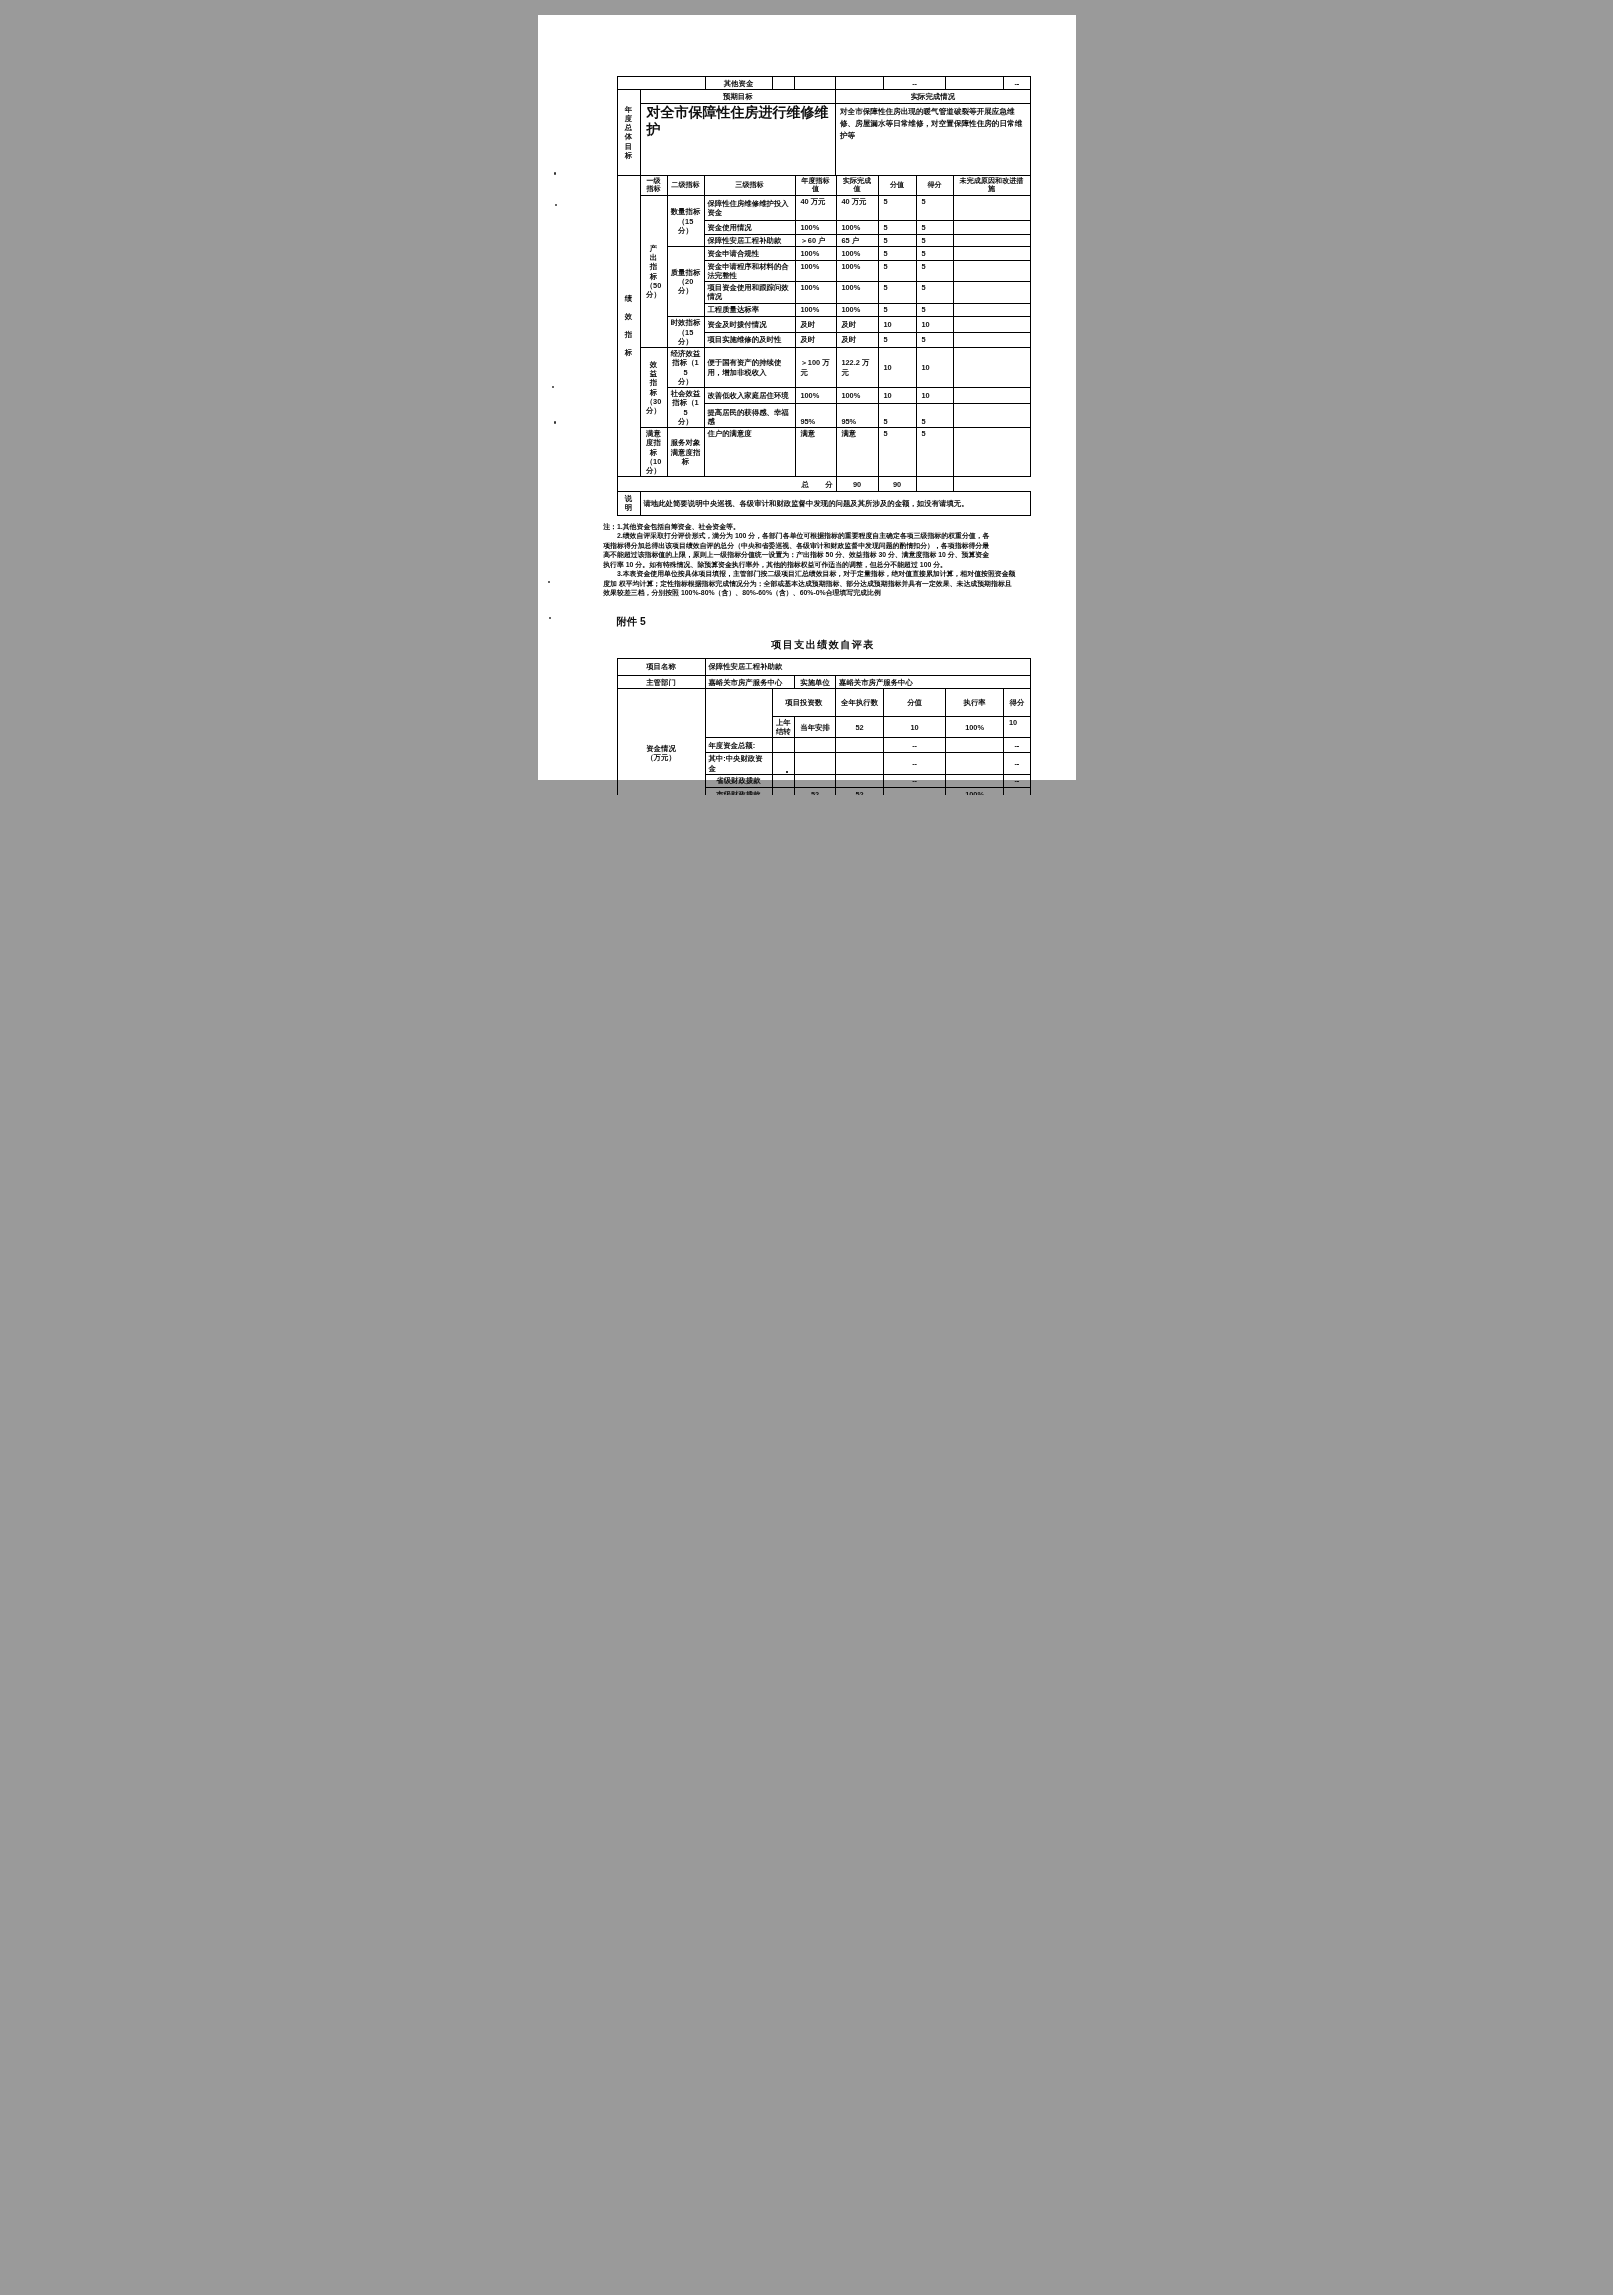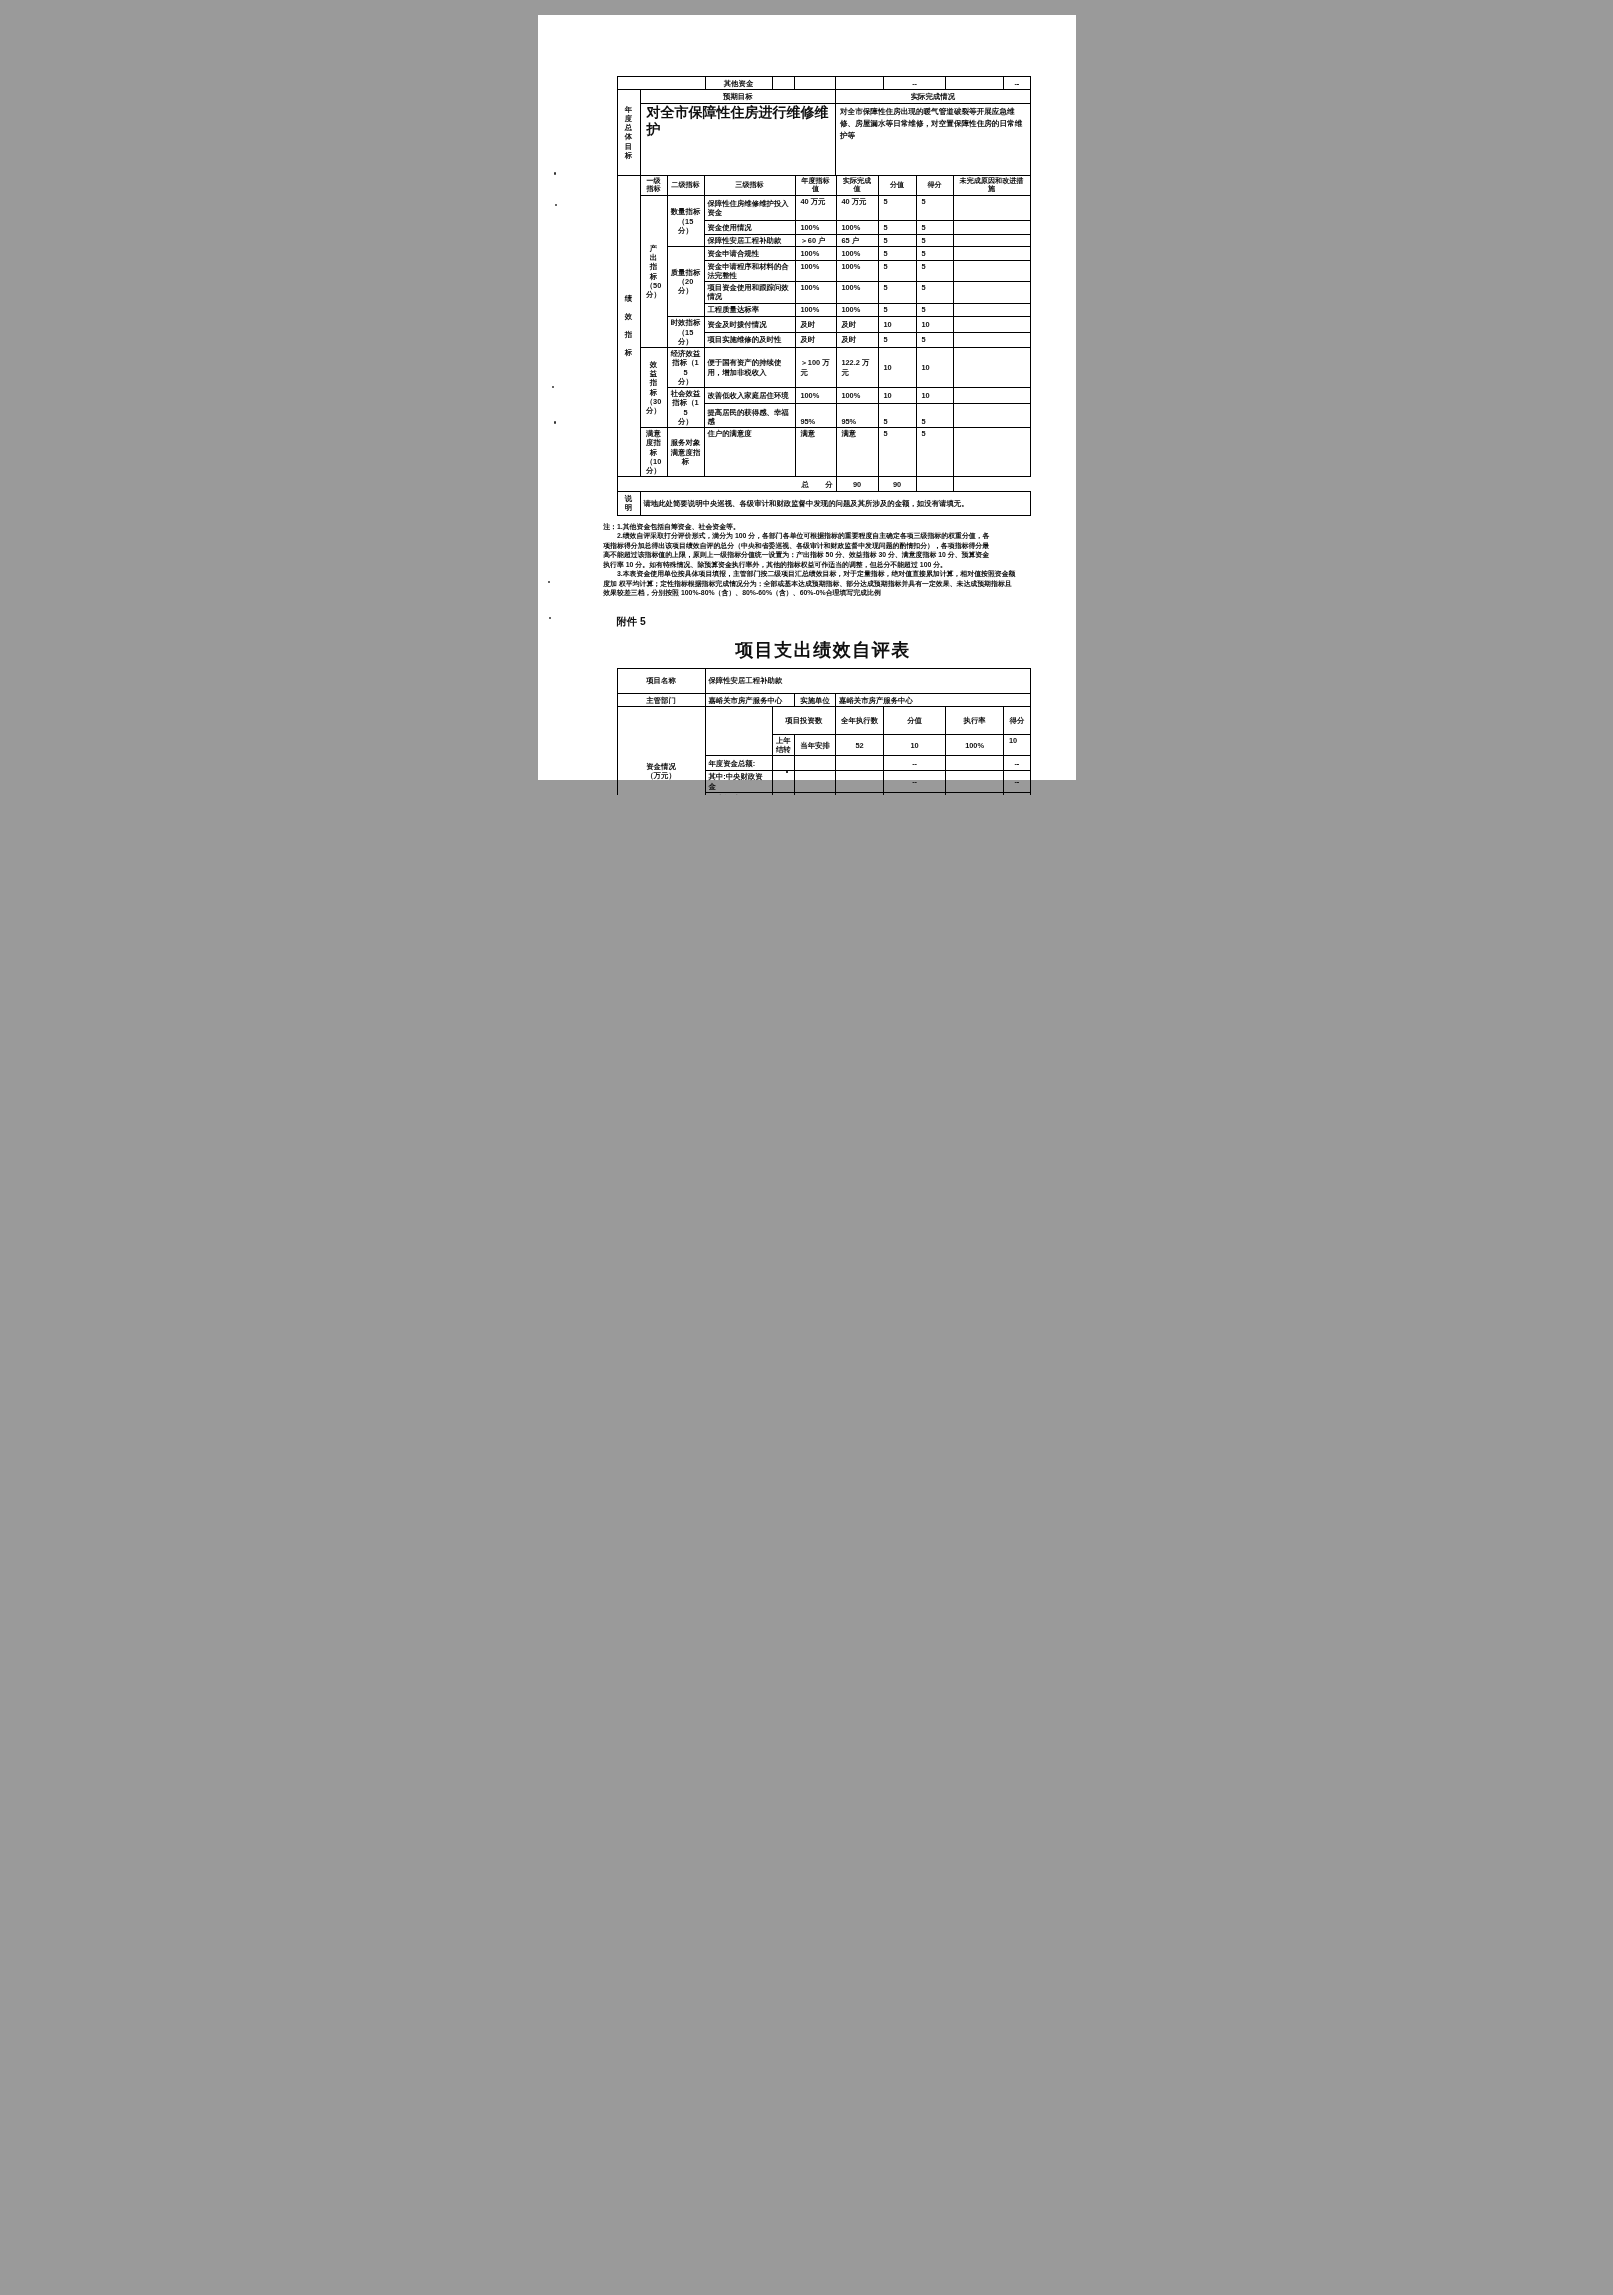--- a/index.html
+++ b/index.html
@@ -15,21 +15,21 @@
   .t{vertical-align:top;}
   .b{vertical-align:bottom;}
   .hd{text-align:center;font-size:7.1px;}
   .hvy{border-bottom-width:1.5px;}
   .goalcell{font-size:14px;padding-left:5.9px;padding-top:0;}
   .actualcell{font-size:7.6px;line-height:1.6;padding:2px 3.9px;}
   .num{padding-left:4.9px;}
   .notes{margin:5.9px 0 0 -13.3px;width:436px;font-size:6.9px;line-height:1.38;}
   .notes div{white-space:nowrap;}
   .attach{margin-top:17.7px;font-size:10.3px;}
-  .title{text-align:center;font-size:18px;letter-spacing:1.5px;margin:8.8px 0 5.9px 0;}
+  .title{text-align:center;font-size:10px;letter-spacing:1.5px;margin:8.8px 0 5.9px 0;}
   .speck{position:absolute;background:#333;border-radius:50%;}
 </style>
 </head>
 <body>
 
 <div class="page">
 
   <div class="speck" style="left:16px;top:157px;width:2.5px;height:2.5px;"></div>
   <div class="speck" style="left:17.7px;top:189px;width:2px;height:2px;"></div>
   <div class="speck" style="left:14.7px;top:371px;width:2px;height:2px;"></div>
@@ -280,21 +280,21 @@
           <col style="width:65px">
           <col style="width:67px">
         <col style="width:22.6px">
           <col style="width:41px">
           <col style="width:48px">
         <col style="width:62px">
           <col style="width:58px">
           <col style="width:26.5px">
       </colgroup>
       <tbody>
-          <tr style="height:25px">
+          <tr style="height:17px">
         <td colspan="2" class="c hvy">项目名称</td>
         <td colspan="7" class="hvy">保障性安居工程补助款</td>
       </tr>
       <tr style="height:13.3px">
         <td colspan="2" class="c hvy">主管部门</td>
         <td colspan="2" class="hvy">嘉峪关市房产服务中心</td>
         <td class="c hvy">实施单位</td>
         <td colspan="4" class="hvy">嘉峪关市房产服务中心</td>
       </tr>
       <tr style="height:27.5px">

